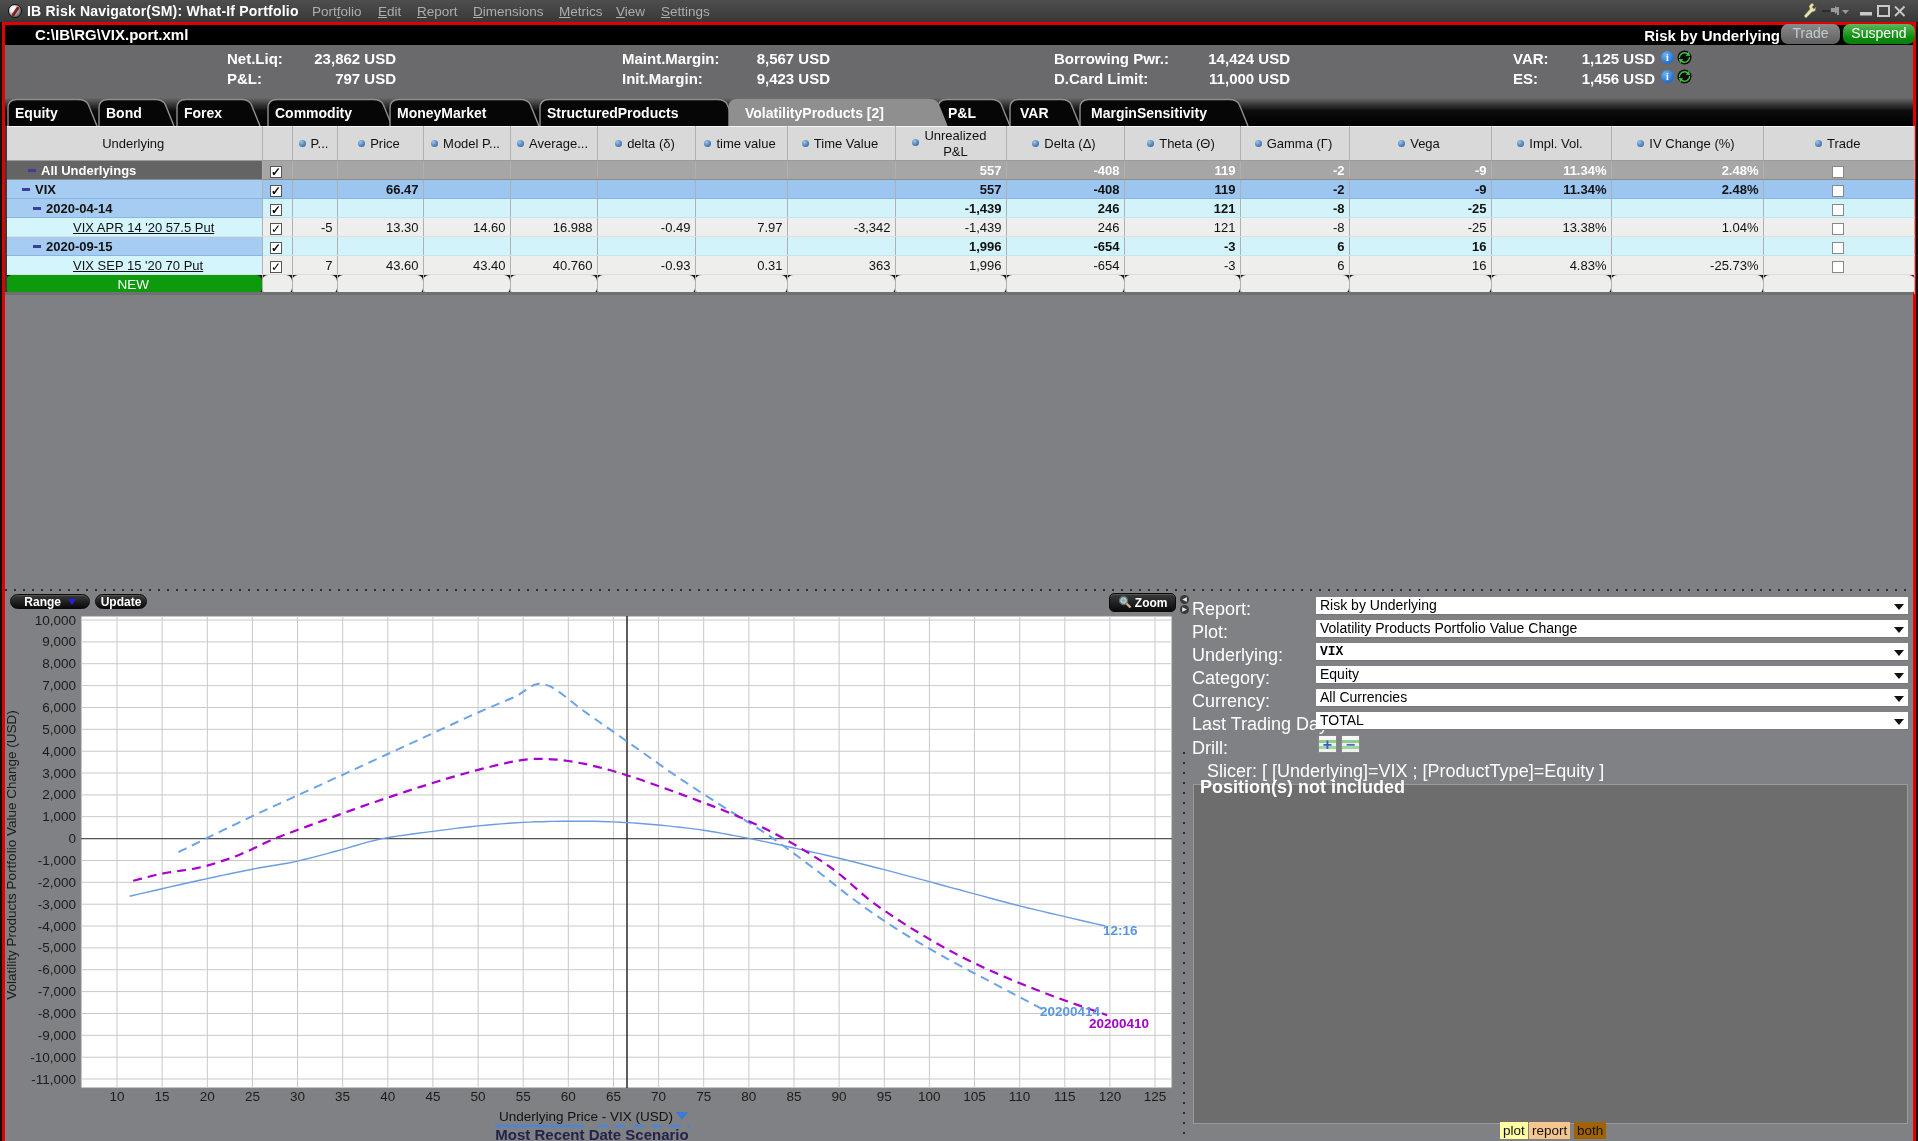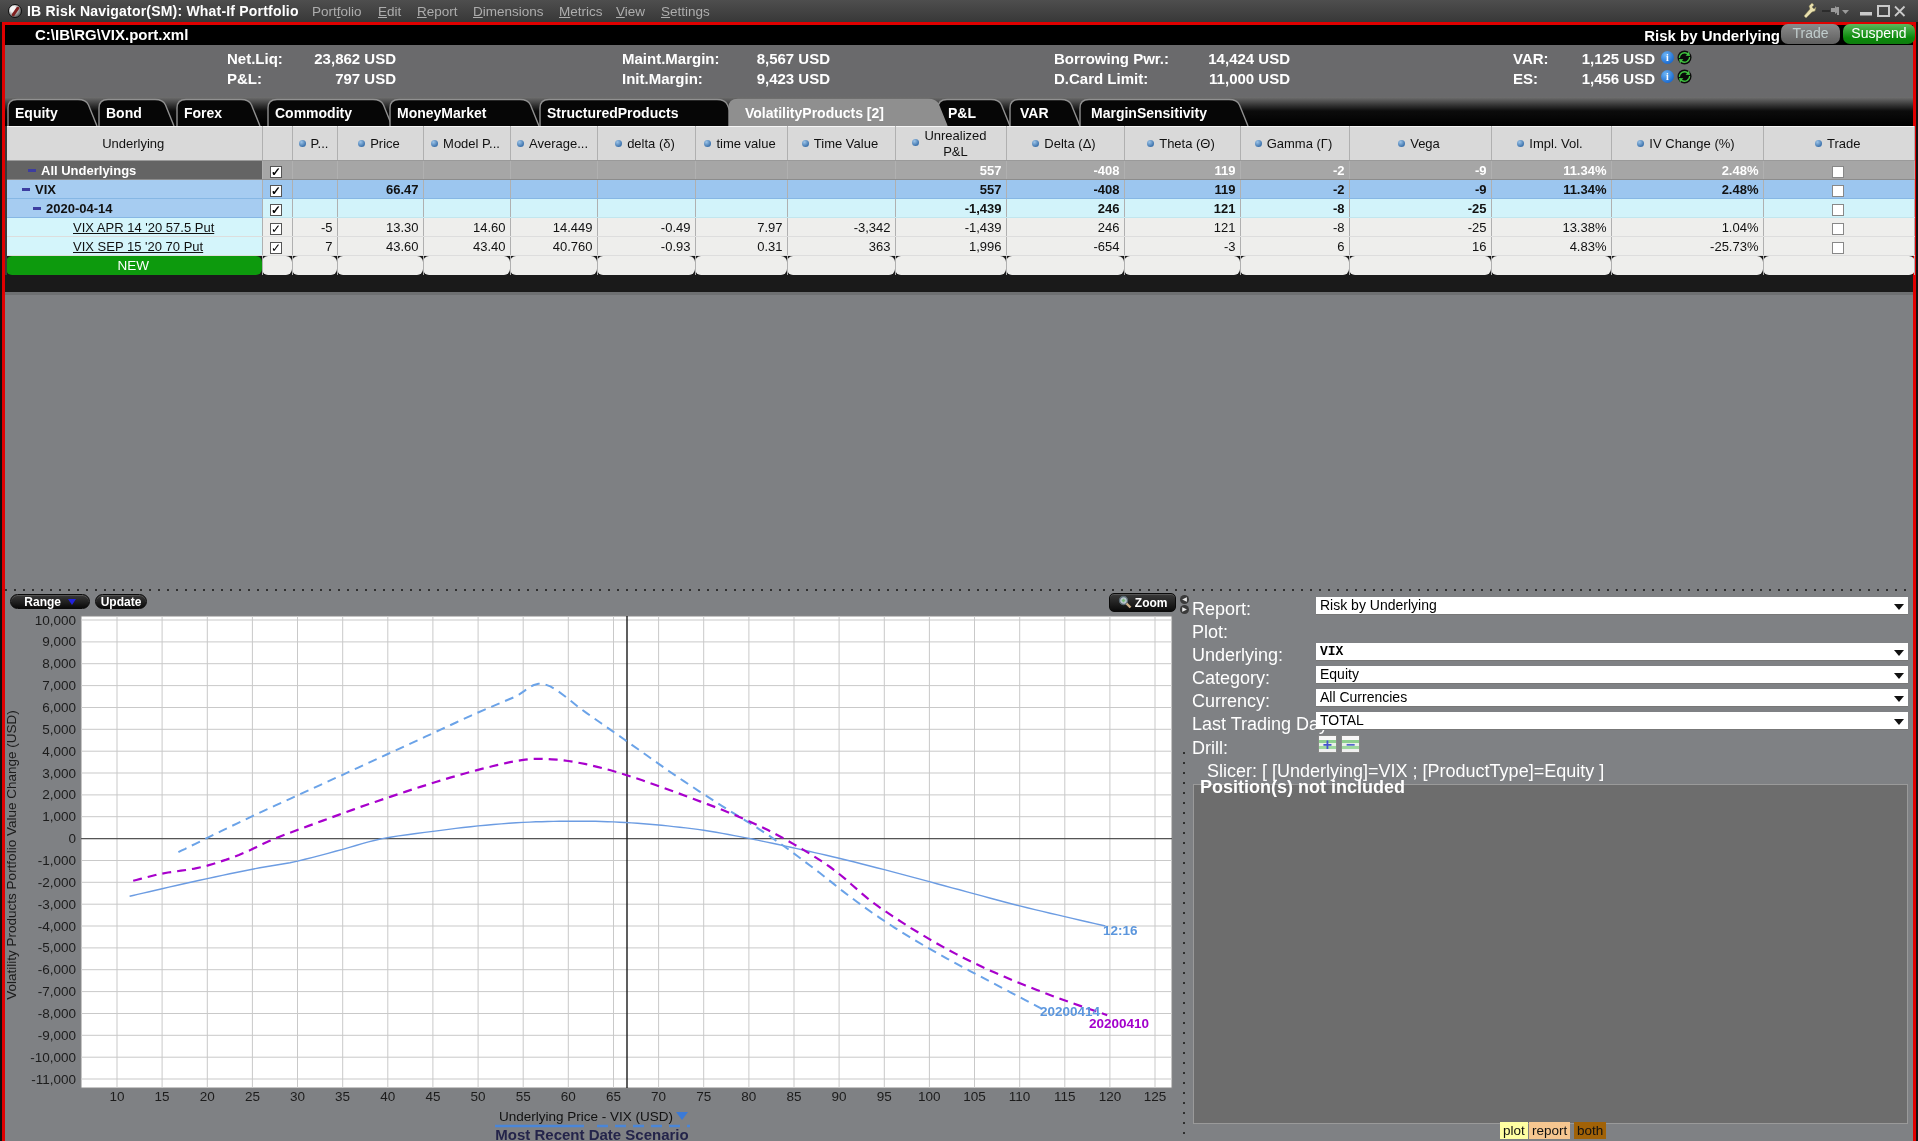--- a/index.html
+++ b/index.html
@@ -270,31 +270,50 @@
           <td></td>
           <td></td>
   <td style="text-align:center;"><span class="cb" style="border-color:#888;">&nbsp;</span></td>
 </tr>
 <tr class="r-leaf">
   <td class="name" style="padding-left:66px;">VIX APR 14 '20 57.5 Put</td>
   <td style="text-align:center;"><span class="cb">✓</span></td>
   <td class="num">-5</td>
           <td class="num">13.30</td>
           <td class="num">14.60</td>
-          <td class="num">14.449</td>
+          <td class="num">16.988</td>
           <td class="num">-0.49</td>
           <td class="num">7.97</td>
           <td class="num">-3,342</td>
   <td class="num">-1,439</td>
           <td class="num">246</td>
           <td class="num">121</td>
           <td class="num">-8</td>
           <td class="num">-25</td>
           <td class="num">13.38%</td>
           <td class="num">1.04%</td>
+  <td style="text-align:center;"><span class="cb" style="border-color:#888;">&nbsp;</span></td>
+</tr>
+<tr class="r-date">
+  <td class="name" style="padding-left:26px;"><span class="minus"></span>2020-09-15</td>
+  <td style="text-align:center;"><span class="cb">✓</span></td>
+  <td></td>
+          <td></td>
+          <td></td>
+          <td></td>
+          <td></td>
+          <td></td>
+          <td></td>
+  <td class="num">1,996</td>
+          <td class="num">-654</td>
+          <td class="num">-3</td>
+          <td class="num">6</td>
+          <td class="num">16</td>
+          <td></td>
+          <td></td>
   <td style="text-align:center;"><span class="cb" style="border-color:#888;">&nbsp;</span></td>
 </tr>
 <tr class="r-leaf">
   <td class="name" style="padding-left:66px;">VIX SEP 15 '20 70 Put</td>
   <td style="text-align:center;"><span class="cb">✓</span></td>
   <td class="num">7</td>
           <td class="num">43.60</td>
           <td class="num">43.40</td>
           <td class="num">40.760</td>
           <td class="num">-0.93</td>
@@ -461,20 +480,21 @@
   <text x="586" y="1121" font-size="13.5" fill="#111" text-anchor="middle">Underlying Price - VIX (USD)</text>
   <path d="M 676 1112 l 12 0 l -6 8 z" fill="#3b7ad6"></path>
   <line x1="495" y1="1126" x2="584" y2="1126" stroke="#4a86d8" stroke-width="2.5"></line>
   <line x1="597" y1="1126" x2="690" y2="1126" stroke="#4a86d8" stroke-width="2.5" stroke-dasharray="11 7"></line>
   <text x="592" y="1140" font-size="15" font-weight="bold" fill="#24244a" text-anchor="middle">Most Recent Date Scenario</text>
 </svg>
 
 <div class="plabel" style="left:1192px; top:599px;">Report:</div>
 <div class="pfield" style="top:597px;">Risk by Underlying</div>
 <div class="plabel" style="left:1192px; top:622px;">Plot:</div>
+<div class="pfield" style="top:620px;">Volatility Products Portfolio Value Change</div>
 <div class="plabel" style="left:1192px; top:645px;">Underlying:</div>
 <div class="pfield" style="top:643px; font-family:'Liberation Mono',monospace; font-weight:bold; font-size:13px;">VIX</div>
 <div class="plabel" style="left:1192px; top:668px;">Category:</div>
 <div class="pfield" style="top:666px;">Equity</div>
 <div class="plabel" style="left:1192px; top:691px;">Currency:</div>
 <div class="pfield" style="top:689px;">All Currencies</div>
 <div class="plabel" style="left:1192px; top:714px;">Last Trading Day:</div>
 <div class="pfield" style="top:712px;">TOTAL</div>
 <div class="plabel" style="left:1192px; top:738px;">Drill:</div>
 <div class="abs drillicon" style="left:1318px; top:735px;"><span class="dplus">+</span></div>

